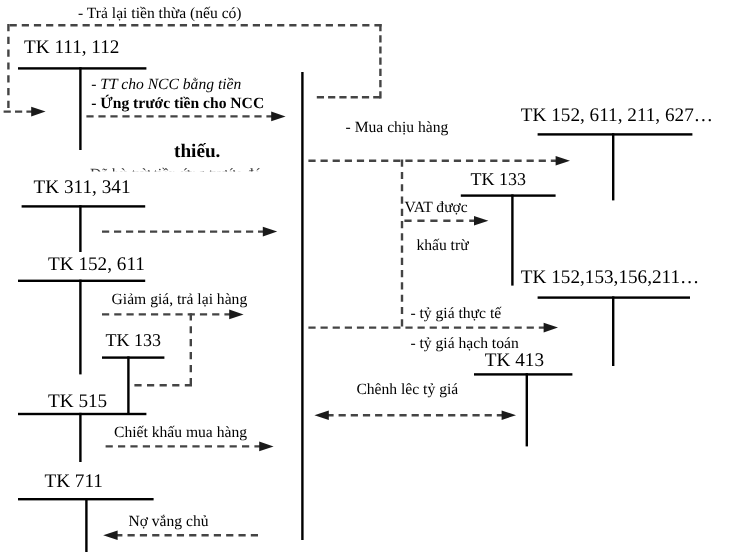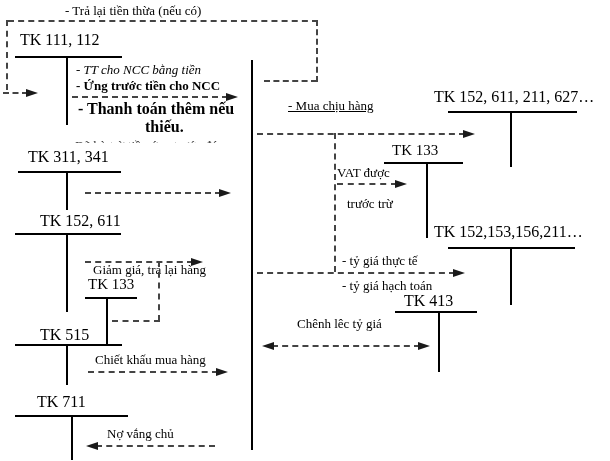--- a/index.html
+++ b/index.html
@@ -39,36 +39,35 @@
 
   <div class="txt tk" style="left:20px; top:31px;">TK 111, 112</div>
   <div class="hline" style="left:15px; top:56px; width:107px;"></div>
   <div class="vline" style="left:66px; top:56px; height:69px;"></div>
 
   <div class="txt lbl" style="left:76px; top:62px;font-style:italic;">- TT cho NCC bằng tiền</div>
   <div class="txt lbl" style="left:76px; top:78px;font-weight:bold;">- Ứng trước tiền cho NCC</div>
   <div class="dash-h" style="left:72px; top:96px; width:156px;"></div>
   <div class="arr-r" style="left:226px; top:93px;"></div>
 
-  <div class="txt boldlbl" style="left:78px; top:100px;">- Thanh toán thêm nếu</div>
   <div class="txt boldlbl" style="left:145px; top:118px;">thiếu.</div>
   <div class="clipbox" style="left:75px; top:136px; width:175px; height:7px;">
     <span class="lbl" style="color:#333;">Đã bù trừ tiền ứng trước đó</span>
   </div>
 
   <div class="txt tk" style="left:28px; top:148px;">TK 311, 341</div>
   <div class="hline" style="left:18px; top:171px; width:103px;"></div>
   <div class="vline" style="left:66px; top:171px; height:39px;"></div>
   <div class="dash-h" style="left:85px; top:192px; width:136px;"></div>
   <div class="arr-r" style="left:219px; top:189px;"></div>
 
   <div class="txt tk" style="left:28px; top:212px;margin-left:12px;">TK 152, 611</div>
   <div class="hline" style="left:15px; top:233px; width:106px;"></div>
   <div class="vline" style="left:66px; top:233px; height:79px;"></div>
-  <div class="txt lbl" style="left:93px; top:241px;margin-top:21px;">Giảm giá, trả lại hàng</div>
+  <div class="txt lbl" style="left:93px; top:241px;">Giảm giá, trả lại hàng</div>
   <div class="dash-h" style="left:85px; top:261px; width:108px;"></div>
   <div class="arr-r" style="left:191px; top:258px;"></div>
   <div class="dash-v" style="left:158px; top:261px; height:60px;"></div>
   <div class="dash-h" style="left:112px; top:320px; width:48px;"></div>
 
   <div class="txt tk" style="left:88px; top:276px; font-size:15px;">TK 133</div>
   <div class="hline" style="left:85px; top:297px; width:52px;"></div>
   <div class="vline" style="left:106px; top:297px; height:48px;"></div>
 
   <div class="txt tk" style="left:40px; top:326px;">TK 515</div>
@@ -80,35 +79,35 @@
 
   <div class="txt tk" style="left:37px; top:393px;">TK 711</div>
   <div class="hline" style="left:15px; top:415px; width:113px;"></div>
   <div class="vline" style="left:71px; top:415px; height:45px;"></div>
   <div class="txt lbl" style="left:107px; top:426px;">Nợ vắng chủ</div>
   <div class="dash-h" style="left:96px; top:445px; width:119px;"></div>
   <div class="arr-l" style="left:86px; top:442px;"></div>
 
   <div class="vline" style="left:251px; top:60px; height:390px;"></div>
 
-  <div class="txt lbl" style="left:288px; top:98px;text-decoration:underline;">- Mua chịu hàng</div>
+  <div class="txt lbl" style="left:288px; top:98px;">- Mua chịu hàng</div>
   <div class="dash-h" style="left:257px; top:133px; width:208px;"></div>
   <div class="arr-r" style="left:463px; top:130px;"></div>
 
   <div class="txt tk" style="left:434px; top:88px;">TK 152, 611, 211, 627…</div>
   <div class="hline" style="left:448px; top:111px; width:129px;"></div>
   <div class="vline" style="left:510px; top:111px; height:56px;"></div>
 
   <div class="txt tk" style="left:392px; top:142px; font-size:15px;">TK 133</div>
   <div class="hline" style="left:384px; top:162px; width:79px;"></div>
   <div class="vline" style="left:426px; top:162px; height:76px;"></div>
   <div class="txt lbl" style="left:337px; top:165px;">VAT được</div>
   <div class="dash-h" style="left:337px; top:183px; width:60px;"></div>
   <div class="arr-r" style="left:395px; top:180px;"></div>
-  <div class="txt lbl" style="left:347px; top:196px;">trước trừ</div>
+  <div class="txt lbl" style="left:347px; top:196px;">khấu trừ</div>
   <div class="dash-v" style="left:334px; top:133px; height:139px;"></div>
 
   <div class="txt lbl" style="left:342px; top:253px;">- tỷ giá thực tế</div>
   <div class="dash-h" style="left:257px; top:272px; width:198px;"></div>
   <div class="arr-r" style="left:453px; top:269px;"></div>
   <div class="txt lbl" style="left:342px; top:278px;">- tỷ giá hạch toán</div>
 
   <div class="txt tk" style="left:434px; top:223px;">TK 152,153,156,211…</div>
   <div class="hline" style="left:448px; top:247px; width:127px;"></div>
   <div class="vline" style="left:510px; top:247px; height:58px;"></div>

